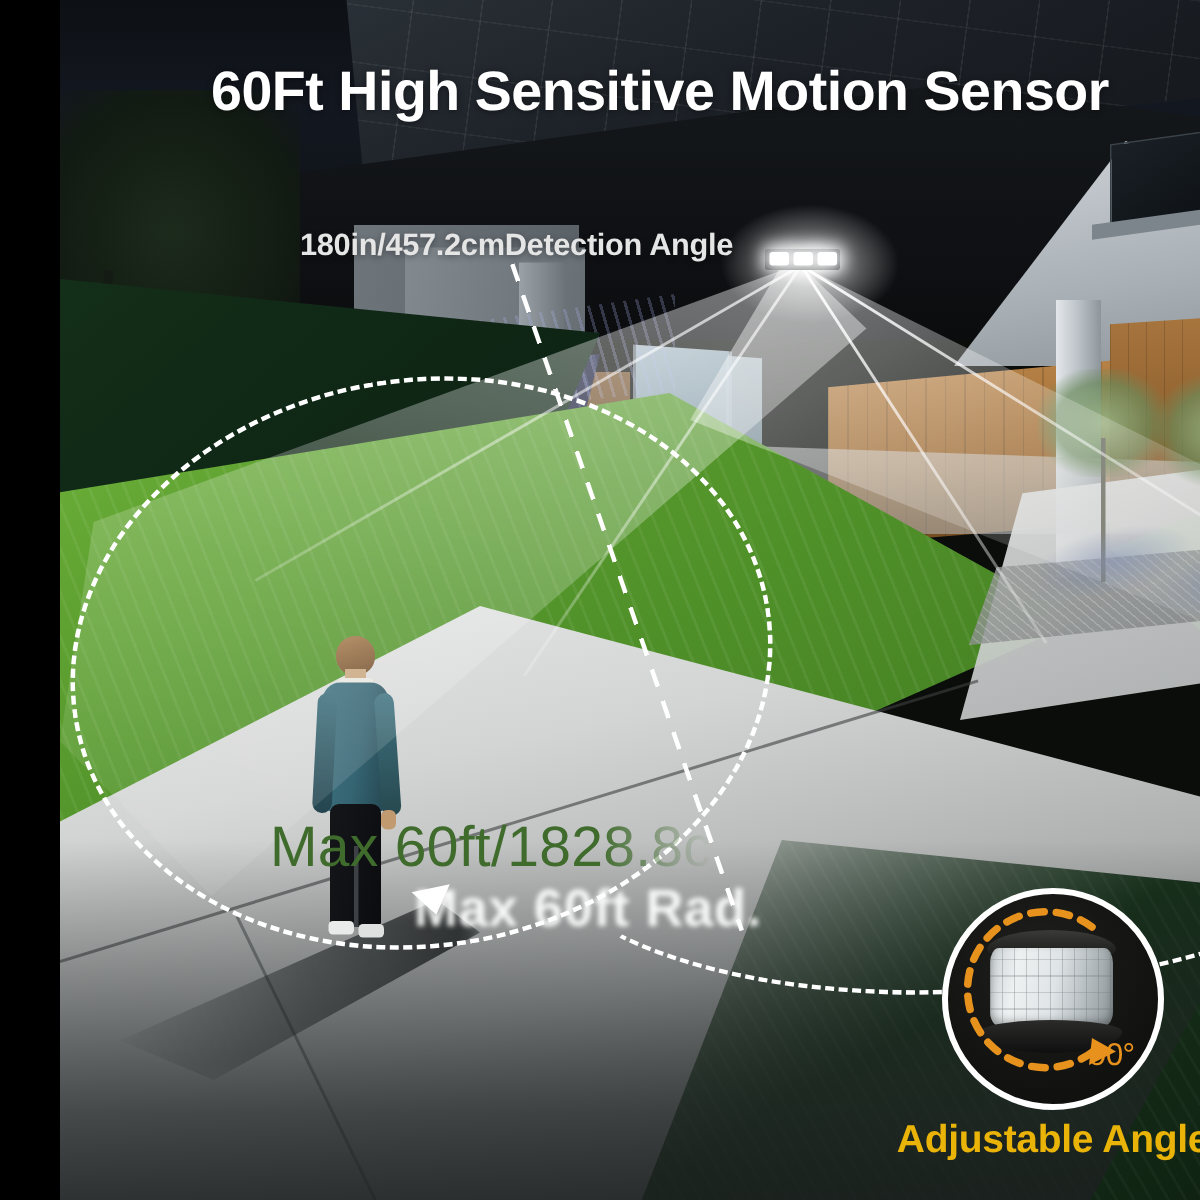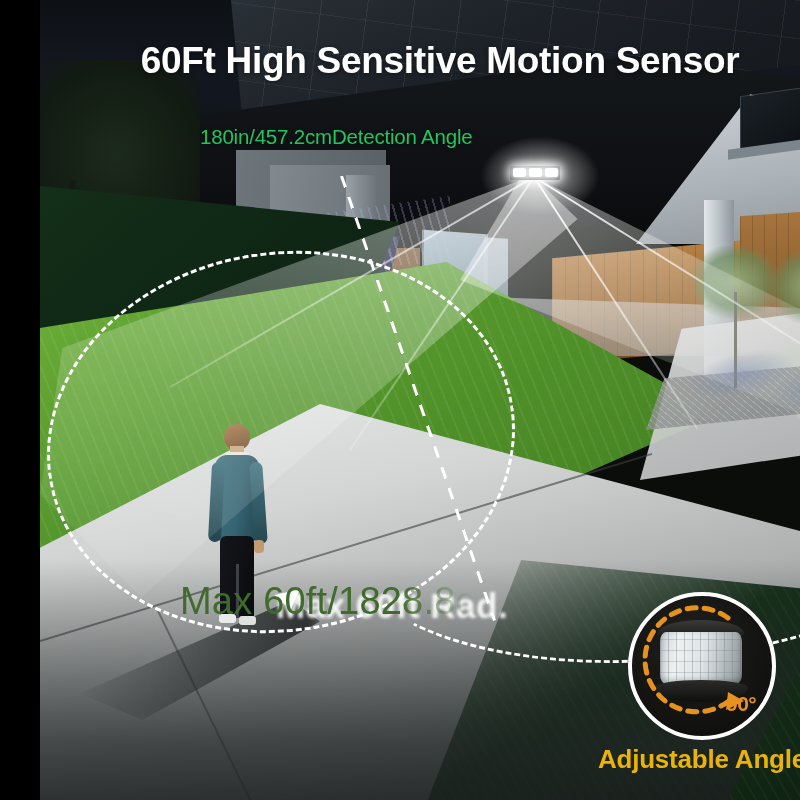--- a/index.html
+++ b/index.html
@@ -404,42 +404,42 @@
     text-align: center;
     color: #ffffff;
     font-size: 37px;
     font-weight: bold;
     letter-spacing: -0.3px;
     font-family: "Liberation Sans", sans-serif;
     text-shadow: 0 1px 5px rgba(0,0,0,.45);
   }
 
   .angle-label {
-    left: 160px; top: 125px;
-    color: #22c55e;
+    left: 160px; top: 152px;
+    color: #e5e5e5;
     font-size: 20.5px;
-    font-weight: 400;
+    font-weight: 700;
     letter-spacing: -0.2px;
     text-shadow: 0 1px 4px rgba(0,0,0,.35);
     white-space: nowrap;
   }
 
   
   .range-ghost {
     left: 236px; top: 586px;
     color: rgba(255,255,255,.92);
     font-size: 35px;
     font-weight: bold;
     letter-spacing: 0.5px;
     filter: blur(1.6px);
     white-space: nowrap;
   }
   
   .range-green {
-    left: 140px; top: 580px;
+    left: 140px; top: 544px;
     color: #3f6b2c;
     font-size: 38px;
     font-weight: 400;
     letter-spacing: 0.2px;
     white-space: nowrap;
     -webkit-mask-image: linear-gradient(90deg, #000 0%, #000 74%, rgba(0,0,0,.35) 90%, rgba(0,0,0,0) 100%);
     mask-image: linear-gradient(90deg, #000 0%, #000 74%, rgba(0,0,0,.35) 90%, rgba(0,0,0,0) 100%);
   }
 
   
@@ -472,21 +472,21 @@
   .sensor-base {
     position:absolute; left: 22px; top: 84px; width: 94px; height: 22px;
     background: linear-gradient(180deg,#2b2c2a 0%, #0e0f0e 100%);
     border-radius: 50% / 35% 35% 65% 65%;
   }
   .arc-svg { position:absolute; left: 0; top: 0; width: 140px; height: 140px; }
   .deg-label {
     position:absolute; left: 94px; top: 96px;
     color: #e8921e;
     font-size: 21px;
-    font-weight: bold;
+    font-weight: normal;
     letter-spacing: -0.5px;
   }
   .inset-caption {
     left: 556px; top: 744px; width: 212px;
     text-align: center;
     color: #eab308;
     font-size: 26px;
     font-weight: bold;
     letter-spacing: -0.2px;
   }

